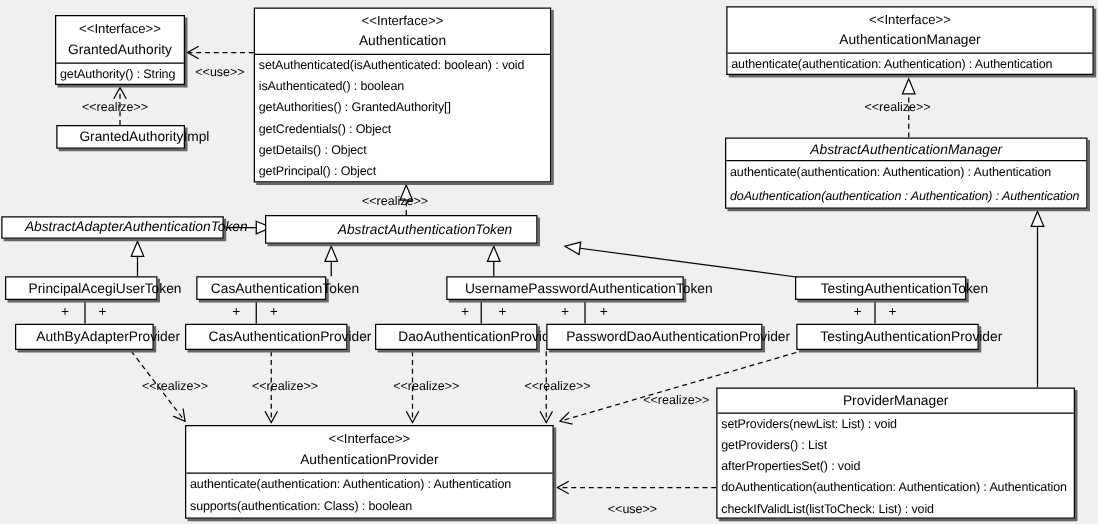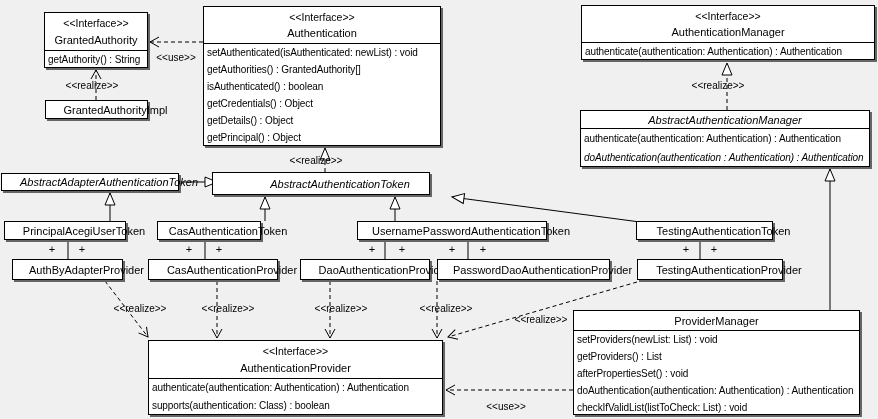--- a/index.html
+++ b/index.html
@@ -98,23 +98,23 @@
   <div class="box simple" style="left:45px;top:100px;width:103px;height:19px;">
     <div class="nm">GrantedAuthorityImpl</div>
   </div>
 
   <div class="box" style="left:203px;top:6px;width:238px;height:140px;">
     <div class="hd" style="height:36px;">
       <div class="stereo">&lt;&lt;Interface&gt;&gt;</div>
       <div class="nm">Authentication</div>
     </div>
     <div class="ms">
-      <div class="m">setAuthenticated(isAuthenticated: newList) : void</div>
+      <div class="m">setAuthenticated(isAuthenticated: boolean) : void</div>
+      <div class="m">isAuthenticated() : boolean</div>
       <div class="m">getAuthorities() : GrantedAuthority[]</div>
-      <div class="m">isAuthenticated() : boolean</div>
       <div class="m">getCredentials() : Object</div>
       <div class="m">getDetails() : Object</div>
       <div class="m">getPrincipal() : Object</div>
     </div>
   </div>
 
   <div class="box" style="left:581px;top:5px;width:294px;height:55px;">
     <div class="hd" style="height:36px;">
       <div class="stereo">&lt;&lt;Interface&gt;&gt;</div>
       <div class="nm">AuthenticationManager</div>

